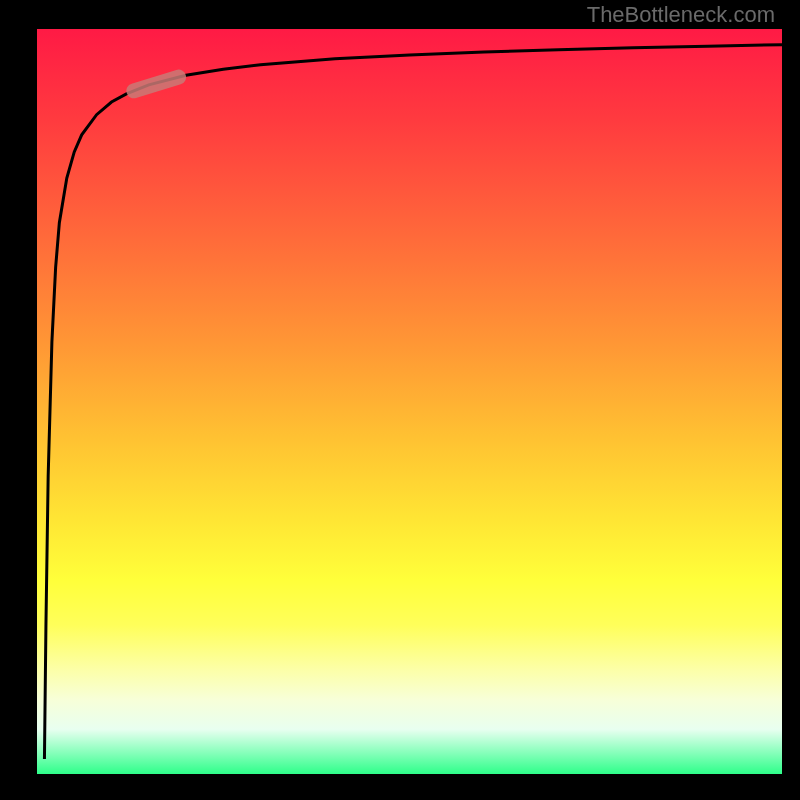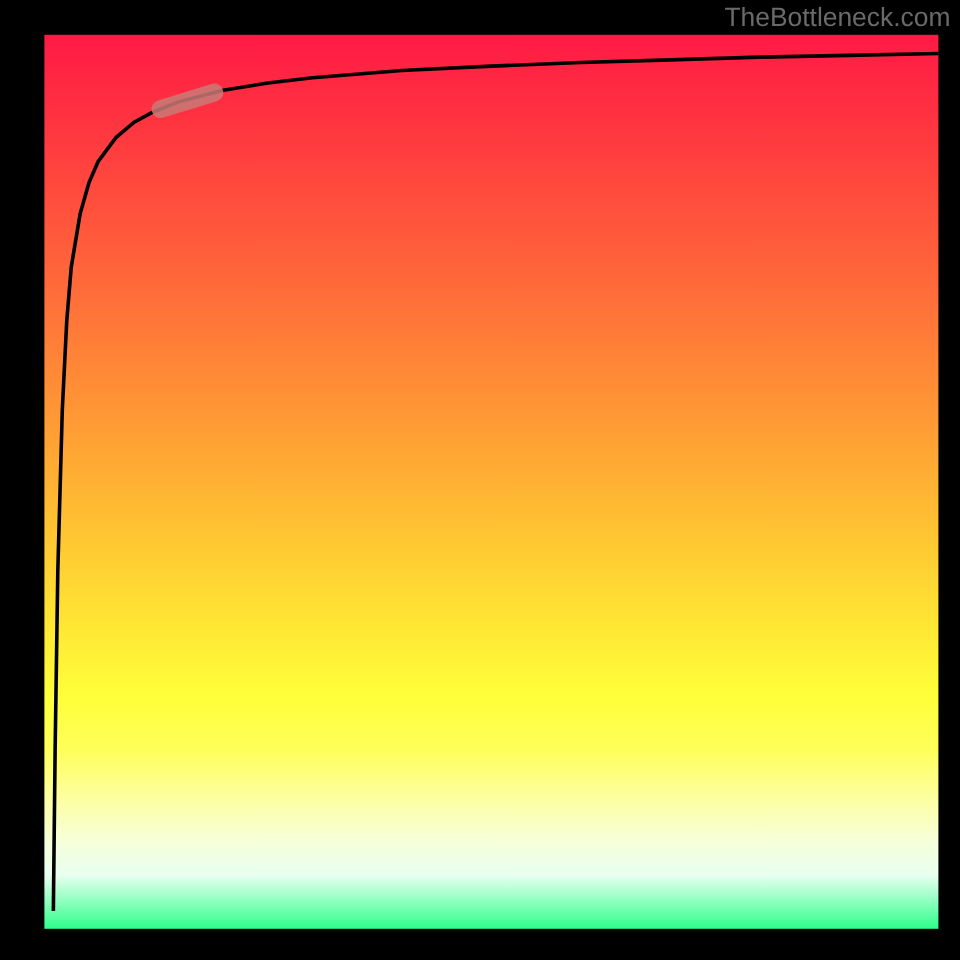--- a/index.html
+++ b/index.html
@@ -6,21 +6,21 @@
   body {
     width: 800px;
     height: 800px;
     background: #000;
     position: relative;
     font-family: Arial, Helvetica, sans-serif;
   }
   .attribution {
     position: absolute;
     top: 2px;
-    right: 8px;
+    right: 25px;
     color: #6a6a6a;
     font-size: 22px;
     z-index: 10;
   }
   .plot-area {
     position: absolute;
     left: 37px;
     top: 29px;
     width: 745px;
     height: 745px;

